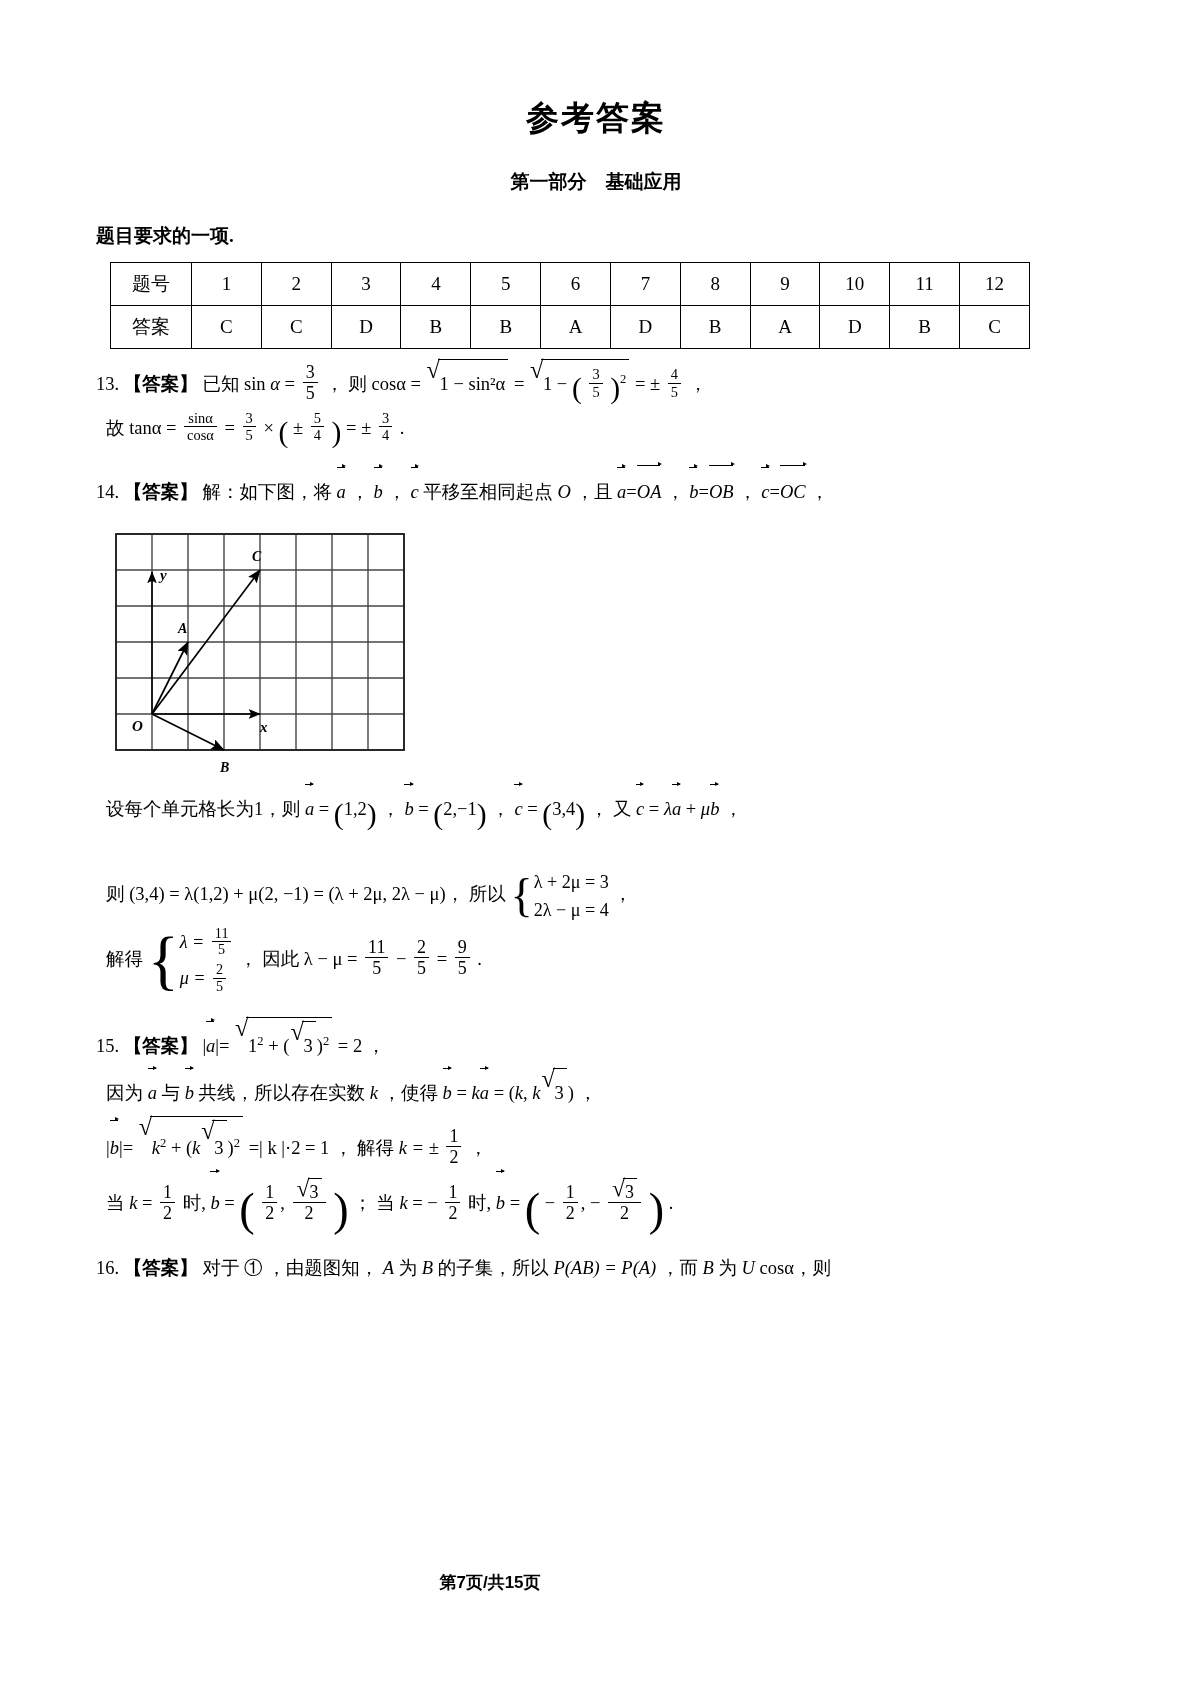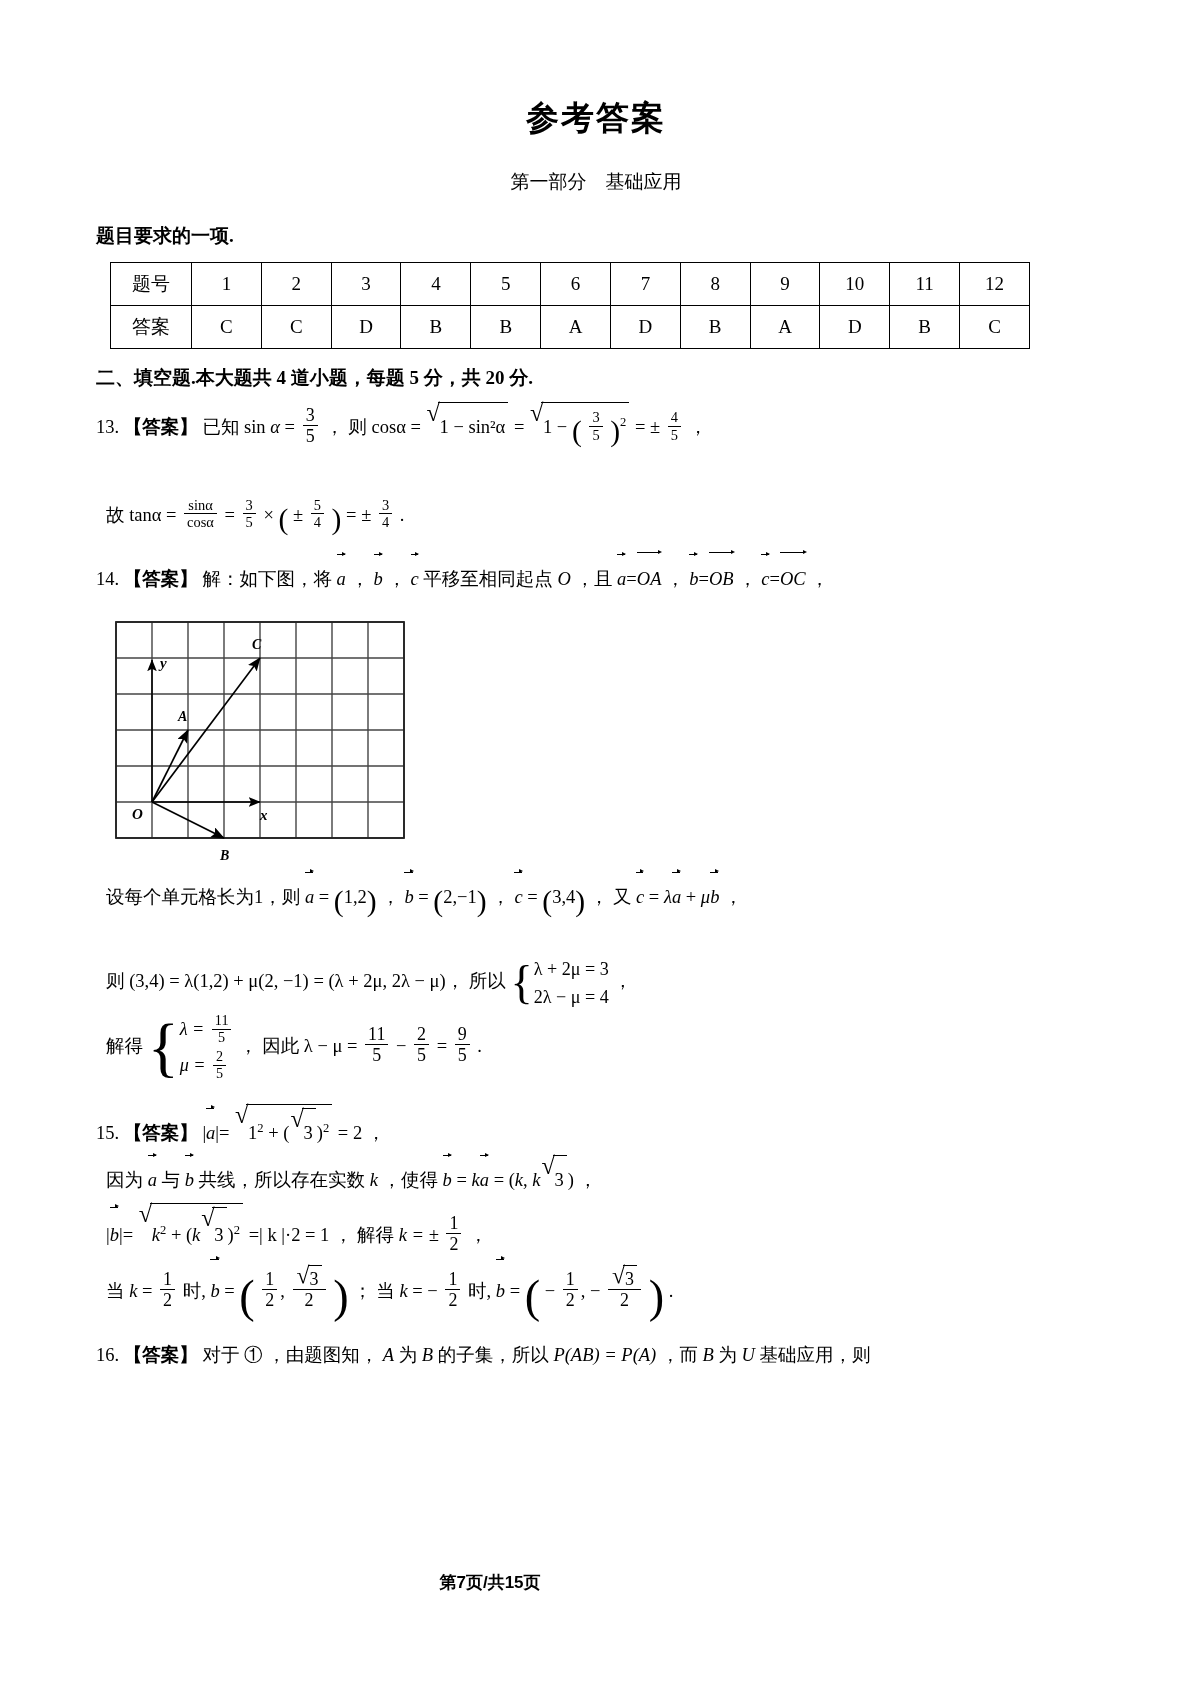--- a/index.html
+++ b/index.html
@@ -35,21 +35,21 @@
     text-align: center;
     font-size: 33px;
     font-weight: bold;
     letter-spacing: 2px;
     margin: 0 0 28px 0;
     font-family: "Liberation Sans", "DejaVu Sans", sans-serif;
   }
   .part-title {
     text-align: center;
     font-size: 19px;
-    font-weight: normal;
+    font-weight: bold;
     margin: 0 0 22px 0;
   }
   .section-head {
     font-size: 19px;
     font-weight: bold;
     line-height: 1.95;
     margin: 0 0 6px 0;
     text-align: justify;
   }
   .section-head.tight { margin-bottom: 2px; }
@@ -265,21 +265,20 @@
           <td>D</td>
           <td>B</td>
           <td>A</td>
           <td>D</td>
           <td>B</td>
           <td>C</td>
         </tr>
       </tbody>
     </table>
 
-    <div class="section-head">二、填空题.本大题共 4 道小题，每题 5 分，共 20 分.</div>
 
     <div class="para">
       <span class="qnum">13.</span>
       <span class="bk">【答案】</span>
       <span>已知</span>
       <span class="mu">sin</span>
       <span class="mi">α</span>
       <span>=</span>
       <span class="frac">
         <span class="num">3</span>
@@ -308,21 +307,21 @@
       </span>
       <span>=</span>
       <span>±</span>
       <span class="frac sm">
         <span class="num">4</span>
         <span class="den">5</span>
       </span>
       <span>，</span>
     </div>
 
-    <div class="para" style="margin-left:10px;margin-top:44px;">
+    <div class="para" style="margin-left:10px;">
       <span>故</span>
       <span class="mu">tanα</span>
       <span>=</span>
       <span class="frac sm">
         <span class="num">sinα</span>
         <span class="den">cosα</span>
       </span>
       <span>=</span>
       <span class="frac sm">
         <span class="num">3</span>
@@ -590,21 +589,21 @@
       <span>，由题图知，</span>
       <span class="mi">A</span>
       <span>为</span>
       <span class="mi">B</span>
       <span>的子集，所以</span>
       <span class="mi">P(AB) = P(A)</span>
       <span>，而</span>
       <span class="mi">B</span>
       <span>为</span>
       <span class="mi">U</span>
-      <span>基础应用，则</span>
+      <span>cosα，则</span>
     </div>
 
   </div>
 
   <div class="footer">
     <span class="inner">第7页/共15页</span>
   </div>
 </div>
 
 </body></html>

